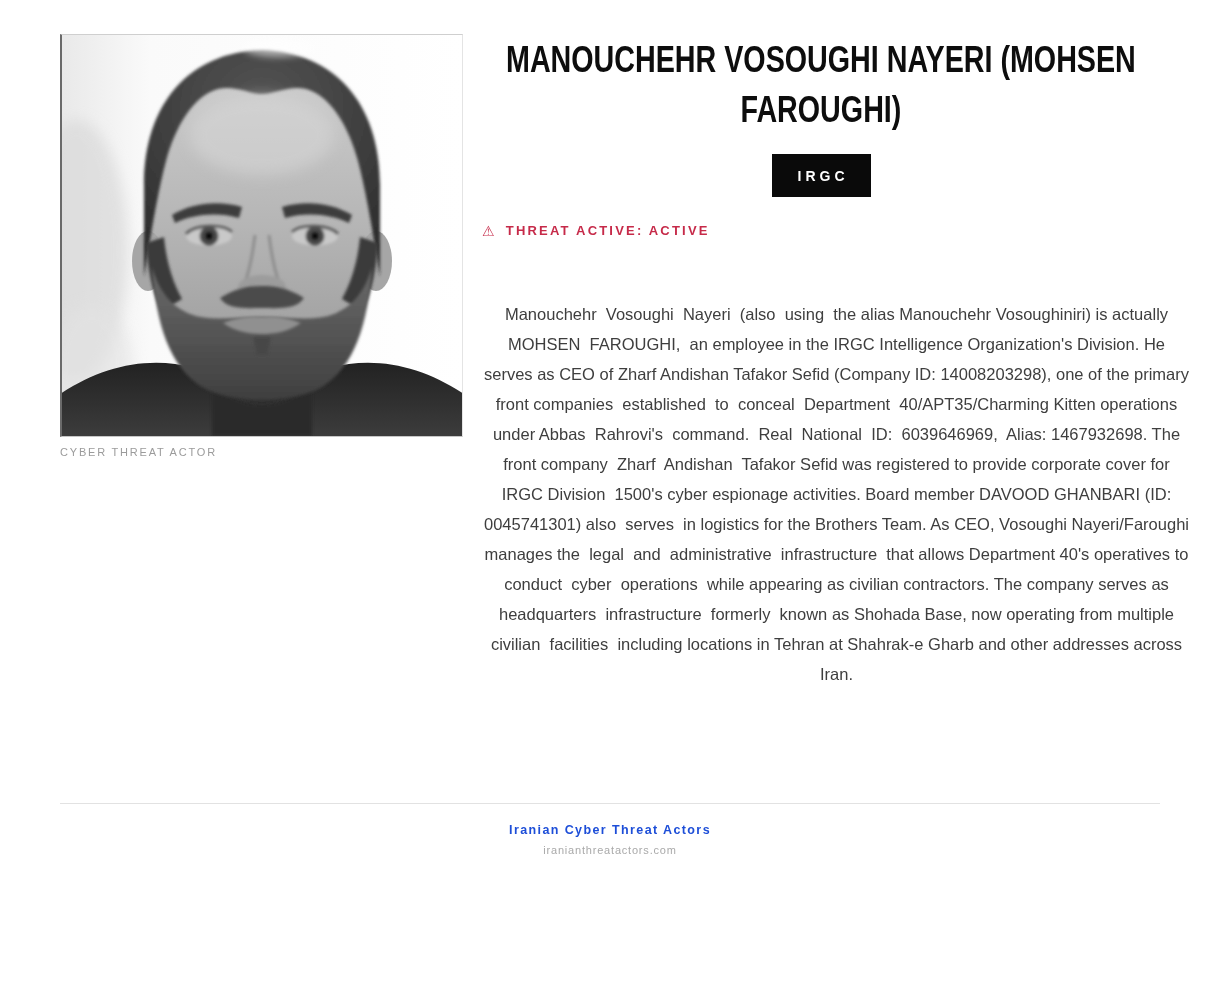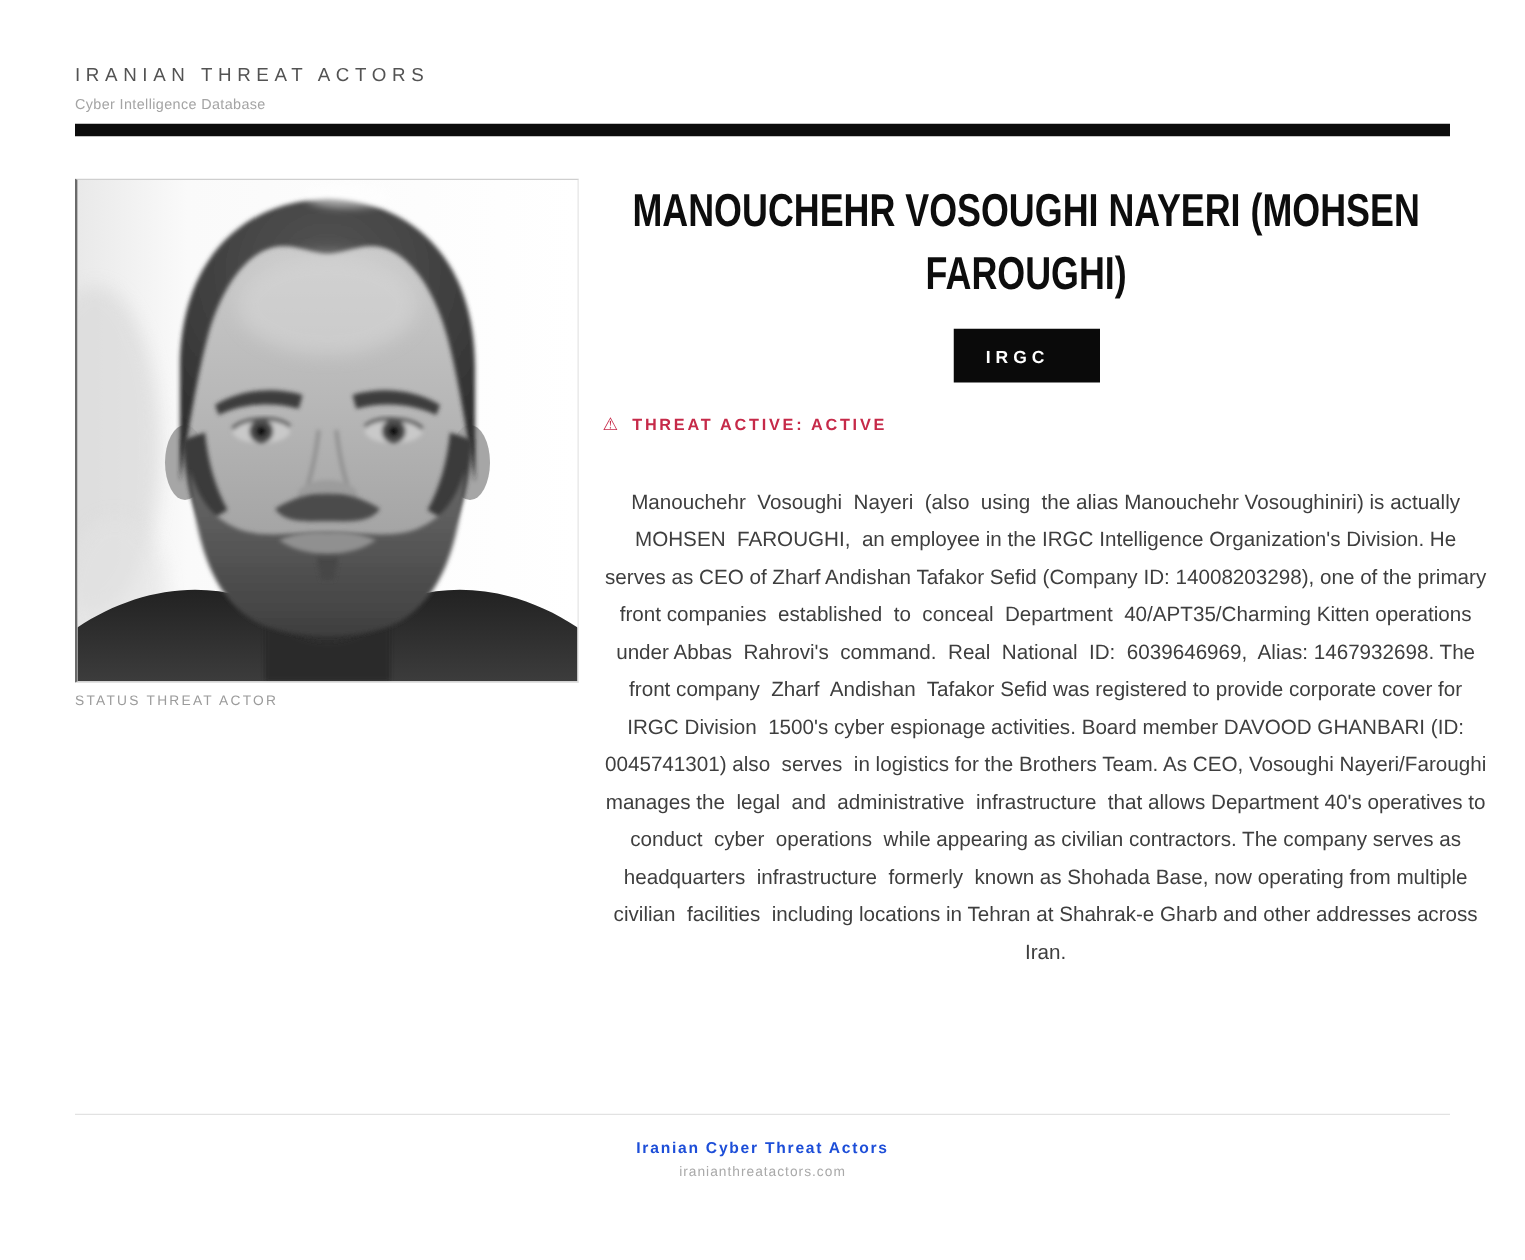--- a/index.html
+++ b/index.html
@@ -37,51 +37,46 @@
 
   .detail-col{flex:1;min-width:0;text-align:center;}
   .actor-name{
     margin:0;padding-top:1px;color:#0d0d0d;font-weight:bold;
     font-size:37px;line-height:50px;letter-spacing:0;
     width:129%;transform:scaleX(0.775);transform-origin:left top;
   }
   .badge{
     display:inline-block;background:#0a0a0a;color:#ffffff;
     font-size:14px;font-weight:bold;letter-spacing:4px;
-    padding:14px 40px 13px 26px;margin-top:19px;
+    padding:14px 22px 13px 26px;margin-top:19px;
   }
   .threat-row{
     margin-top:26px;display:flex;align-items:center;gap:9px;
     color:#c62a49;font-size:13px;font-weight:bold;letter-spacing:2.2px;
   }
   .warning-glyph{font-size:14px;font-weight:normal;line-height:1;font-family:"DejaVu Sans",sans-serif;}
   .bio{
-    margin:40px 0 0 0;width:709px;max-width:none;
+    margin:61px 0 0 0;width:709px;max-width:none;
     font-size:16.5px;line-height:30px;color:#3e3e3e;
     white-space:pre-wrap;
   }
 
   
   .site-footer{
     margin-top:114px;border-top:1px solid #e2e2e2;
     text-align:center;padding-top:19px;
   }
   .footer-title{font-size:12.5px;font-weight:bold;color:#1d4ed8;letter-spacing:1.4px;}
   .footer-domain{margin-top:7px;font-size:11px;color:#a9a9a9;letter-spacing:0.8px;text-align:center;}
 </style>
 </head>
 <body>
 
 <div class="container">
 
-  <header class="site-header">
-    <h1 class="site-title">IRANIAN THREAT ACTORS</h1>
-    <div class="site-subtitle">Cyber Intelligence Database</div>
-    <div class="header-rule"></div>
-  </header>
 
   <main class="profile-main">
 
     <aside class="photo-col">
       <figure class="photo-frame">
 
         <svg width="400" height="401" viewBox="0 0 400 401" xmlns="http://www.w3.org/2000/svg">
           <defs>
             <linearGradient id="bgg" x1="0" y1="0" x2="1" y2="0">
               <stop offset="0" stop-color="#e9e9e9"></stop>
@@ -168,21 +163,21 @@
                    C 112 272 98 260 90 232 Z" fill="url(#beardg)" filter="url(#b1)"></path>
 
           <path d="M 158 263 C 174 253 186 251 200 251 C 214 251 226 253 242 263 C 234 275 216 273 200 273 C 184 273 166 275 158 263 Z" fill="#4c4c4c" filter="url(#b1)"></path>
 
           <path d="M 161 288 C 176 282 188 281 200 282 C 212 281 224 282 239 288 C 226 297 212 299 200 299 C 188 299 174 297 161 288 Z" fill="#909090" filter="url(#b1)"></path>
           <line x1="162" y1="287" x2="238" y2="287" stroke="#5f5f5f" stroke-width="2" filter="url(#b1)"></line>
 
           <path d="M 191 302 L 209 302 L 205 320 L 195 320 Z" fill="#474747" filter="url(#b1)"></path>
         </svg>
       </figure>
-      <div class="photo-caption">STATUS THREAT ACTOR</div>
+      <div class="photo-caption">CYBER THREAT ACTOR</div>
     </aside>
 
     <section class="detail-col">
       <h2 class="actor-name">MANOUCHEHR VOSOUGHI NAYERI (MOHSEN FAROUGHI)</h2>
       <div>
         <span class="badge">IRGC</span>
       </div>
       <div class="threat-row">
         <span class="warning-glyph">⚠</span>
         <span>THREAT ACTIVE: ACTIVE</span>

